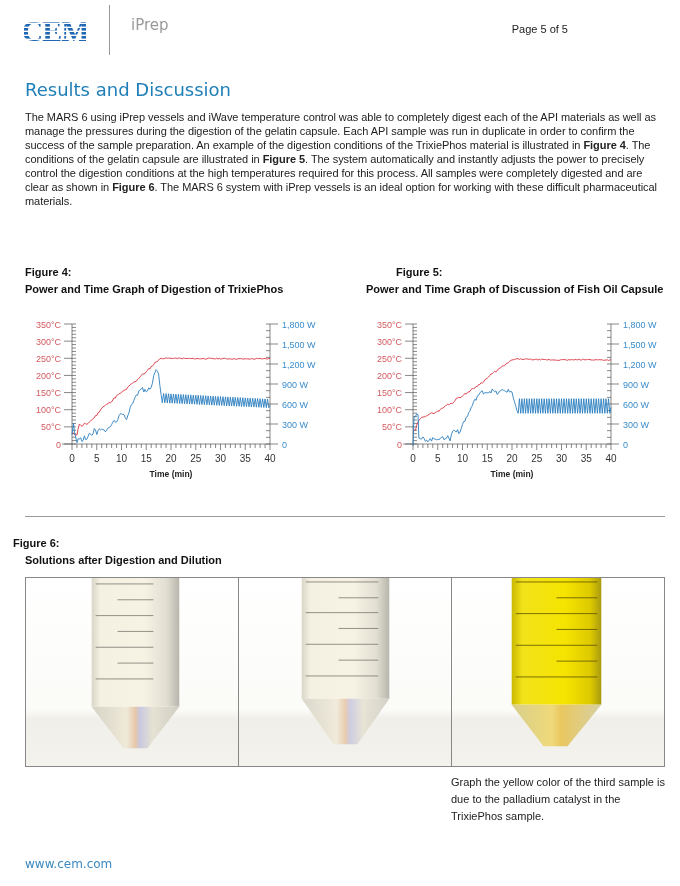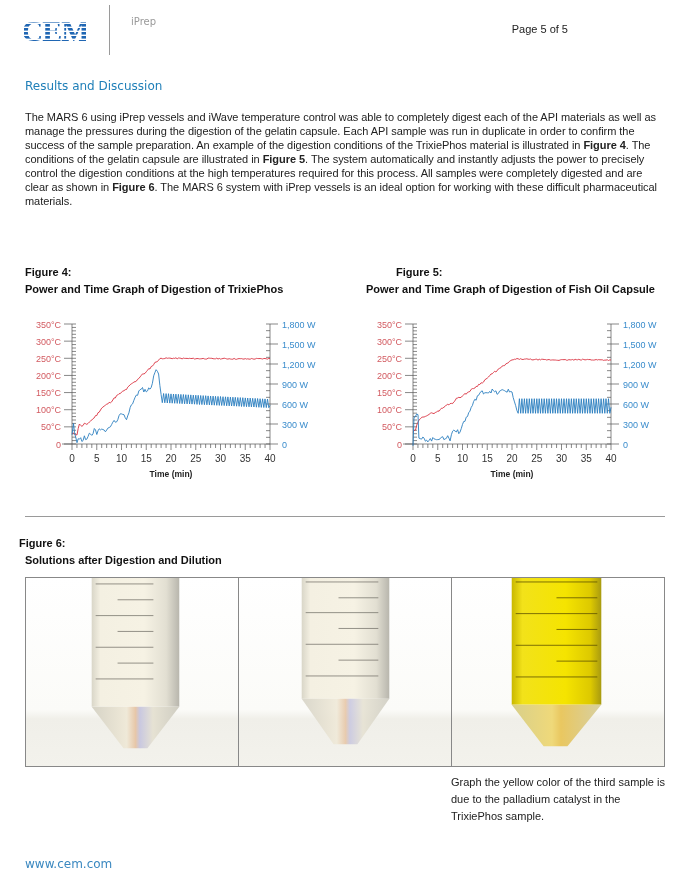--- a/index.html
+++ b/index.html
@@ -2,25 +2,25 @@
 <html><head>
 <meta charset="utf-8">
 <style>
   * { box-sizing: border-box; margin: 0; padding: 0; }
   html, body { width: 680px; height: 886px; background: #ffffff; overflow: hidden; }
   body { position: relative; font-family: "Liberation Sans", sans-serif; color: #222; }
 
   .header { position: absolute; left: 0; top: 0; width: 580px; height: 70px; }
   .logo { position: absolute; left: 24px; top: 16px; width: 62px; height: 28px; }
   .header-divider { position: absolute; left: 109px; top: 5px; width: 1px; height: 50px; background: #9a9a9a; }
-  .product { position: absolute; left: 131px; top: 16px; font-size: 10px; color: #9a9a9a; font-family: "DejaVu Sans", sans-serif; }
+  .product { position: absolute; left: 131px; top: 16px; font-size: 15px; color: #9a9a9a; font-family: "DejaVu Sans", sans-serif; }
   .doc-type { position: absolute; left: 130px; top: 25px; font-size: 17px; color: #222; font-family: "DejaVu Sans", sans-serif; letter-spacing: 0.1px; }
   .page-num { position: absolute; right: 12px; top: 23px; font-size: 11px; color: #222; }
 
-  .section-title { position: absolute; left: 25px; top: 79px; font-size: 12px; color: #1f7fb8; font-family: "DejaVu Sans", sans-serif; font-weight: normal; }
+  .section-title { position: absolute; left: 25px; top: 79px; font-size: 18px; color: #1f7fb8; font-family: "DejaVu Sans", sans-serif; font-weight: normal; }
   .body-text { position: absolute; left: 25px; top: 110px; width: 640px; font-size: 11px; line-height: 14px; color: #222; letter-spacing: -0.05px; }
   .body-text b { font-weight: bold; }
 
   .fig-label { position: absolute; font-size: 11px; font-weight: bold; color: #111; line-height: 17px; }
 
   .chart { position: absolute; width: 320px; height: 175px; }
   .chart svg { width: 320px; height: 175px; display: block; }
   .chart text { font-family: "Liberation Sans", sans-serif; }
 
   .rule { position: absolute; left: 25px; top: 516px; width: 640px; height: 1px; background: #9a9a9a; }
@@ -186,21 +186,21 @@
       <text x="200.5" y="152" text-anchor="middle" font-size="10" fill="#333">30</text>
       <text x="225.25" y="152" text-anchor="middle" font-size="10" fill="#333">35</text>
       <text x="250" y="152" text-anchor="middle" font-size="10" fill="#333">40</text>
       <text x="151" y="167" text-anchor="middle" font-size="8.5" font-weight="bold" fill="#222">Time (min)</text>
       <polyline points="52.0,123.5 53.2,123.0 54.5,124.1 55.7,124.7 57.0,124.9 58.2,118.5 59.4,114.0 60.7,115.4 61.9,116.3 63.1,115.4 64.4,113.2 65.6,113.7 66.8,114.4 68.1,113.4 69.3,112.1 70.6,110.9 71.8,110.1 73.0,108.6 74.3,107.8 75.5,105.6 76.8,105.5 78.0,102.7 79.2,102.2 80.5,100.0 81.7,98.1 82.9,97.1 84.2,96.1 85.4,95.2 86.7,94.2 87.9,93.9 89.1,92.3 90.4,92.8 91.6,91.9 92.8,90.0 94.1,87.9 95.3,88.0 96.6,85.5 97.8,84.9 99.0,83.7 100.3,83.6 101.5,82.1 102.7,81.2 104.0,80.7 105.2,79.7 106.5,79.5 107.7,77.2 108.9,76.1 110.2,74.7 111.4,73.8 112.6,73.2 113.9,71.9 115.1,71.8 116.4,71.1 117.6,69.3 118.8,68.5 120.1,66.9 121.3,65.4 122.5,63.9 123.8,63.9 125.0,63.4 126.3,61.7 127.5,60.3 128.7,58.7 130.0,58.9 131.2,56.5 132.4,56.1 133.7,54.5 134.9,52.4 136.1,52.0 137.4,51.6 138.6,50.1 139.9,48.6 141.1,48.2 142.3,48.8 143.6,48.7 144.8,48.5 146.1,47.8 147.3,48.3 148.5,48.1 149.8,48.1 151.0,48.3 152.2,48.7 153.5,48.2 154.7,48.4 155.9,47.8 157.2,48.8 158.4,48.0 159.7,48.1 160.9,48.3 162.1,48.9 163.4,48.1 164.6,48.4 165.8,48.4 167.1,48.4 168.3,48.6 169.6,48.3 170.8,48.5 172.0,48.5 173.3,48.2 174.5,49.0 175.8,48.8 177.0,48.5 178.2,48.6 179.5,48.9 180.7,48.8 181.9,48.7 183.2,48.4 184.4,48.9 185.7,49.1 186.9,49.0 188.1,48.1 189.4,48.2 190.6,48.3 191.8,48.3 193.1,48.7 194.3,48.8 195.5,48.8 196.8,48.1 198.0,49.1 199.3,48.4 200.5,49.1 201.7,48.8 203.0,48.5 204.2,48.2 205.5,48.5 206.7,48.9 207.9,49.1 209.2,48.7 210.4,49.0 211.6,49.2 212.9,49.2 214.1,48.4 215.3,49.2 216.6,49.3 217.8,48.8 219.1,48.6 220.3,48.7 221.5,48.6 222.8,49.0 224.0,49.1 225.3,48.6 226.5,49.1 227.7,48.8 229.0,49.1 230.2,49.2 231.4,48.5 232.7,48.8 233.9,49.2 235.2,49.0 236.4,48.4 237.6,48.5 238.9,48.6 240.1,48.5 241.3,48.7 242.6,49.0 243.8,48.5 245.0,48.5 246.3,48.8 247.5,49.1 248.8,48.4 250.0,48.6" fill="none" stroke="#d9303e" stroke-width="0.9" stroke-linejoin="round"></polyline>
       <polyline points="52.0,124.7 53.5,113.5 54.5,122.7 55.7,127.0 57.0,132.7 58.2,128.7 59.4,129.2 60.7,127.7 61.9,131.5 63.1,130.5 64.4,125.8 65.6,129.6 66.8,129.2 68.1,126.4 69.3,123.2 70.6,124.1 71.8,125.4 73.0,123.8 74.3,118.5 75.5,119.9 76.8,124.5 78.0,120.8 79.2,118.8 80.5,119.9 81.7,119.1 82.9,119.5 84.2,120.1 85.4,121.8 86.7,120.0 87.9,118.1 89.1,117.5 90.4,116.8 91.6,114.6 92.8,112.2 94.1,110.4 95.3,112.2 96.6,111.9 97.8,109.7 99.0,105.7 100.3,103.8 101.5,103.9 102.7,104.4 104.0,104.7 105.2,107.7 106.5,109.7 107.7,105.9 108.9,102.9 110.2,97.4 111.4,94.8 112.6,93.9 113.9,90.3 115.1,87.3 116.4,85.0 117.6,85.3 118.8,81.0 120.1,79.6 121.3,79.2 122.5,77.5 123.8,82.0 125.0,79.3 126.3,81.9 127.5,80.9 128.7,77.9 130.0,79.2 131.2,77.4 132.4,73.3 133.7,65.8 134.9,62.6 136.1,59.7 137.4,61.3 138.6,64.0 139.9,75.7 141.1,84.5 142.3,92.7 143.6,83.5 144.8,92.8 146.1,83.6 147.3,93.0 148.5,83.7 149.8,93.1 151.0,83.9 152.2,93.2 153.5,84.0 154.7,93.3 155.9,84.1 157.2,93.4 158.4,84.3 159.7,93.5 160.9,84.4 162.1,93.7 163.4,84.5 164.6,93.8 165.8,84.7 167.1,93.9 168.3,84.8 169.6,94.0 170.8,84.9 172.0,94.1 173.3,85.1 174.5,94.2 175.8,85.2 177.0,94.4 178.2,85.3 179.5,94.5 180.7,85.5 181.9,94.6 183.2,85.6 184.4,94.7 185.7,85.7 186.9,94.8 188.1,85.9 189.4,94.9 190.6,86.0 191.8,95.1 193.1,86.1 194.3,95.2 195.5,86.3 196.8,95.3 198.0,86.4 199.3,95.4 200.5,86.5 201.7,95.5 203.0,86.7 204.2,95.6 205.5,86.8 206.7,95.8 207.9,86.9 209.2,95.9 210.4,87.1 211.6,96.0 212.9,87.2 214.1,96.1 215.3,87.3 216.6,96.2 217.8,87.5 219.1,96.3 220.3,87.6 221.5,96.5 222.8,87.7 224.0,96.6 225.3,87.9 226.5,96.7 227.7,88.0 229.0,96.8 230.2,88.1 231.4,96.9 232.7,88.3 233.9,97.0 235.2,88.4 236.4,97.2 237.6,88.5 238.9,97.3 240.1,88.7 241.3,97.4 242.6,88.8 243.8,97.5 245.0,88.9 246.3,97.6 247.5,89.1 248.8,97.7 250.0,95.3" fill="none" stroke="#2b7fbf" stroke-width="0.9" stroke-linejoin="round"></polyline>
     </svg>
   </div>
 
 <div class="fig-label" style="left:366px; top:264px;margin-left:30px;">Figure 5:</div>
-<div class="fig-label" style="left:366px; top:281px;">Power and Time Graph of Digestion of Fish Oil Capsule</div>
+<div class="fig-label" style="left:366px; top:281px;">Power and Time Graph of Discussion of Fish Oil Capsule</div>
 <div class="chart" id="chart5" style="left:361px; top:310px;">
     <svg viewBox="0 0 320 175" width="320" height="175">
       <g stroke="#555" stroke-width="0.7" fill="none">
         <line x1="52" y1="14" x2="52" y2="134"></line>
         <line x1="44" y1="134" x2="56" y2="134"></line>
         <line x1="52" y1="130.57142857142858" x2="56" y2="130.57142857142858"></line>
         <line x1="52" y1="127.14285714285714" x2="56" y2="127.14285714285714"></line>
         <line x1="52" y1="123.71428571428571" x2="56" y2="123.71428571428571"></line>
         <line x1="52" y1="120.28571428571429" x2="56" y2="120.28571428571429"></line>
         <line x1="44" y1="116.85714285714286" x2="56" y2="116.85714285714286"></line>
@@ -322,21 +322,21 @@
       <text x="225.25" y="152" text-anchor="middle" font-size="10" fill="#333">35</text>
       <text x="250" y="152" text-anchor="middle" font-size="10" fill="#333">40</text>
       <text x="151" y="167" text-anchor="middle" font-size="8.5" font-weight="bold" fill="#222">Time (min)</text>
       <polyline points="52.0,122.2 53.2,120.4 54.5,120.1 55.7,115.2 57.0,112.1 58.2,109.7 59.4,108.8 60.7,107.3 61.9,107.0 63.1,107.0 64.4,106.4 65.6,105.9 66.8,105.2 68.1,104.4 69.3,103.3 70.6,102.8 71.8,103.3 73.0,103.6 74.3,102.5 75.5,102.2 76.8,100.8 78.0,101.3 79.2,99.7 80.5,98.2 81.7,98.2 82.9,97.2 84.2,96.3 85.4,95.0 86.7,94.3 87.9,94.9 89.1,93.6 90.4,93.4 91.6,93.6 92.8,91.9 94.1,90.7 95.3,88.3 96.6,88.0 97.8,87.3 99.0,87.7 100.3,87.2 101.5,85.8 102.7,84.7 104.0,83.5 105.2,84.2 106.5,82.4 107.7,81.9 108.9,81.5 110.2,79.3 111.4,78.6 112.6,78.6 113.9,78.0 115.1,76.4 116.4,76.5 117.6,74.4 118.8,74.5 120.1,72.8 121.3,73.0 122.5,72.1 123.8,69.8 125.0,69.0 126.3,68.1 127.5,67.0 128.7,65.6 130.0,64.0 131.2,63.8 132.4,62.5 133.7,61.3 134.9,61.9 136.1,60.8 137.4,58.9 138.6,58.3 139.9,57.7 141.1,56.1 142.3,55.7 143.6,55.6 144.8,53.9 146.1,53.3 147.3,52.8 148.5,51.3 149.8,50.5 151.0,49.9 152.2,49.8 153.5,49.2 154.7,49.3 155.9,48.5 157.2,48.8 158.4,49.4 159.7,48.7 160.9,49.4 162.1,49.5 163.4,49.1 164.6,49.0 165.8,48.8 167.1,49.2 168.3,49.3 169.6,49.0 170.8,49.8 172.0,49.9 173.3,49.6 174.5,49.3 175.8,49.2 177.0,50.2 178.2,49.2 179.5,49.9 180.7,49.2 181.9,49.3 183.2,49.5 184.4,49.5 185.7,50.0 186.9,49.7 188.1,49.5 189.4,50.1 190.6,50.0 191.8,49.9 193.1,50.0 194.3,50.0 195.5,50.2 196.8,50.3 198.0,50.4 199.3,49.9 200.5,49.6 201.7,49.6 203.0,49.7 204.2,49.5 205.5,50.2 206.7,50.2 207.9,49.6 209.2,49.9 210.4,49.8 211.6,49.5 212.9,50.2 214.1,49.3 215.3,49.7 216.6,49.8 217.8,49.3 219.1,49.9 220.3,50.1 221.5,49.2 222.8,49.5 224.0,49.9 225.3,49.7 226.5,49.4 227.7,49.6 229.0,49.5 230.2,50.0 231.4,50.0 232.7,50.1 233.9,49.9 235.2,49.5 236.4,50.0 237.6,49.6 238.9,49.8 240.1,49.8 241.3,49.8 242.6,50.4 243.8,50.1 245.0,50.1 246.3,49.8 247.5,50.5 248.8,49.9 250.0,50.0" fill="none" stroke="#d9303e" stroke-width="0.9" stroke-linejoin="round"></polyline>
       <polyline points="52.0,135.8 53.0,107.4 54.3,106.8 55.6,104.1 57.0,104.6 57.9,128.1 59.3,128.7 60.6,129.1 61.9,127.0 63.1,128.2 64.4,131.2 65.6,130.1 66.8,131.9 68.1,130.3 69.3,128.5 70.6,131.1 71.8,127.5 73.0,128.8 74.3,129.3 75.5,129.7 76.8,129.6 78.0,129.5 79.2,128.7 80.5,127.1 81.7,126.7 82.9,129.6 84.2,128.9 85.4,128.3 86.7,125.7 87.9,128.1 89.1,130.9 90.4,124.7 91.6,121.2 92.8,120.1 94.1,121.1 95.3,122.0 96.6,119.7 97.8,123.7 99.0,122.1 100.3,118.5 101.5,114.4 102.7,111.5 104.0,111.3 105.2,107.2 106.5,106.5 107.7,102.7 108.9,101.2 110.2,97.4 111.4,95.5 112.6,91.6 113.9,89.2 115.1,90.3 116.4,85.8 117.6,85.3 118.8,83.1 120.1,81.4 121.3,80.9 122.5,84.0 123.8,82.8 125.0,82.7 126.3,82.8 127.5,83.0 128.7,81.4 130.0,83.0 131.2,79.0 132.4,80.7 133.7,81.8 134.9,80.8 136.1,84.3 137.4,83.4 138.6,81.1 139.9,80.4 141.1,79.6 142.3,80.1 143.6,80.7 144.8,81.5 146.1,82.2 147.3,79.2 148.5,82.0 149.8,81.5 151.0,82.0 152.2,87.6 153.5,91.9 154.7,95.7 155.9,100.5 157.2,103.3 158.4,88.7 159.7,103.3 160.9,88.7 162.1,103.3 163.4,88.7 164.6,103.3 165.8,88.7 167.1,103.3 168.3,88.7 169.6,103.3 170.8,88.7 172.0,103.3 173.3,88.7 174.5,103.3 175.8,88.7 177.0,103.3 178.2,88.7 179.5,103.3 180.7,88.7 181.9,103.3 183.2,88.7 184.4,103.3 185.7,88.7 186.9,103.3 188.1,88.7 189.4,103.3 190.6,88.7 191.8,103.3 193.1,88.7 194.3,103.3 195.5,88.7 196.8,103.3 198.0,88.7 199.3,103.3 200.5,88.7 201.7,103.3 203.0,88.7 204.2,103.3 205.5,88.7 206.7,103.3 207.9,88.7 209.2,103.3 210.4,88.7 211.6,103.3 212.9,88.7 214.1,103.3 215.3,88.7 216.6,103.3 217.8,88.7 219.1,103.3 220.3,88.7 221.5,103.3 222.8,88.7 224.0,103.3 225.3,88.7 226.5,103.3 227.7,88.7 229.0,103.3 230.2,88.7 231.4,103.3 232.7,88.7 233.9,103.3 235.2,88.7 236.4,103.3 237.6,88.7 238.9,103.3 240.1,88.7 241.3,103.3 242.6,88.7 243.8,103.3 245.0,88.7 246.3,103.3 247.5,88.7 248.8,103.3 250.0,97.3" fill="none" stroke="#2b7fbf" stroke-width="0.9" stroke-linejoin="round"></polyline>
     </svg>
   </div>
 
 <div class="rule"></div>
 
-<div class="fig-label" style="left:19px; top:535px;">Figure 6:</div>
+<div class="fig-label" style="left:13px; top:535px;">Figure 6:</div>
 <div class="fig-label" style="left:25px; top:552px;">Solutions after Digestion and Dilution</div>
 
 <div class="photos">
   <div class="photo">
     <svg viewBox="0 0 213 190" preserveAspectRatio="none">
       <defs>
         <linearGradient id="bg1" x1="0" y1="0" x2="0" y2="1">
           <stop offset="0" stop-color="#ffffff"></stop>
             <stop offset="0.7" stop-color="#fbfbf8"></stop>
             <stop offset="0.75" stop-color="#f0efe9"></stop>

